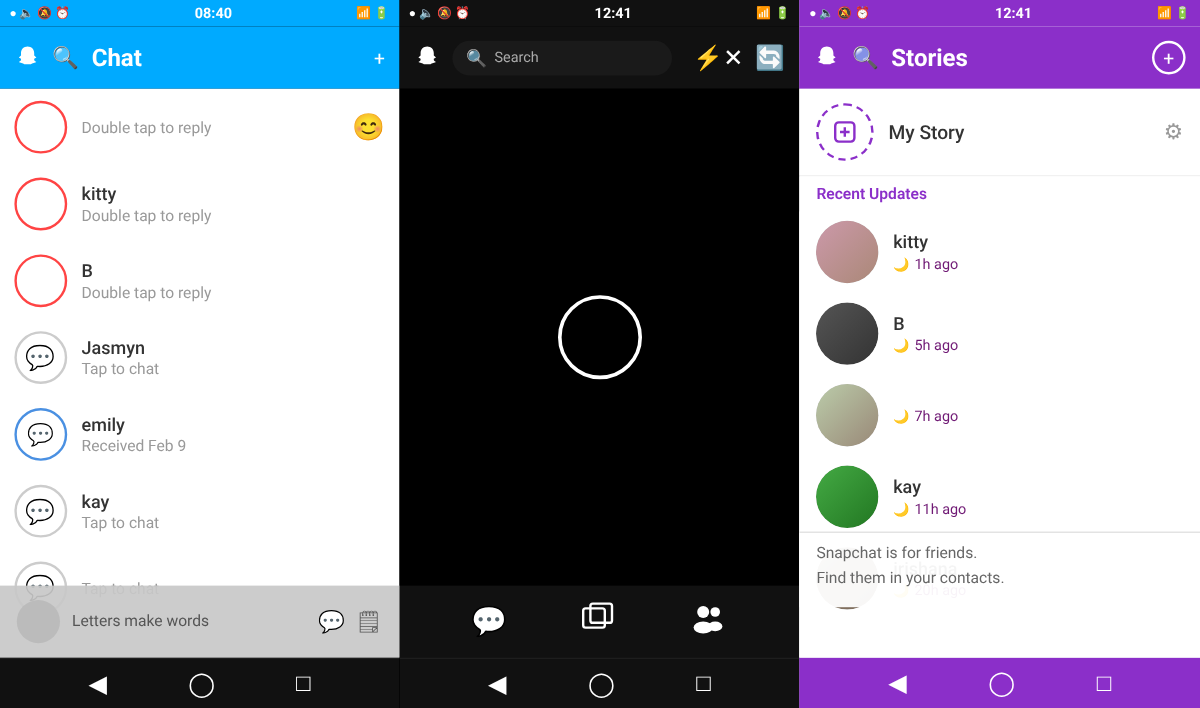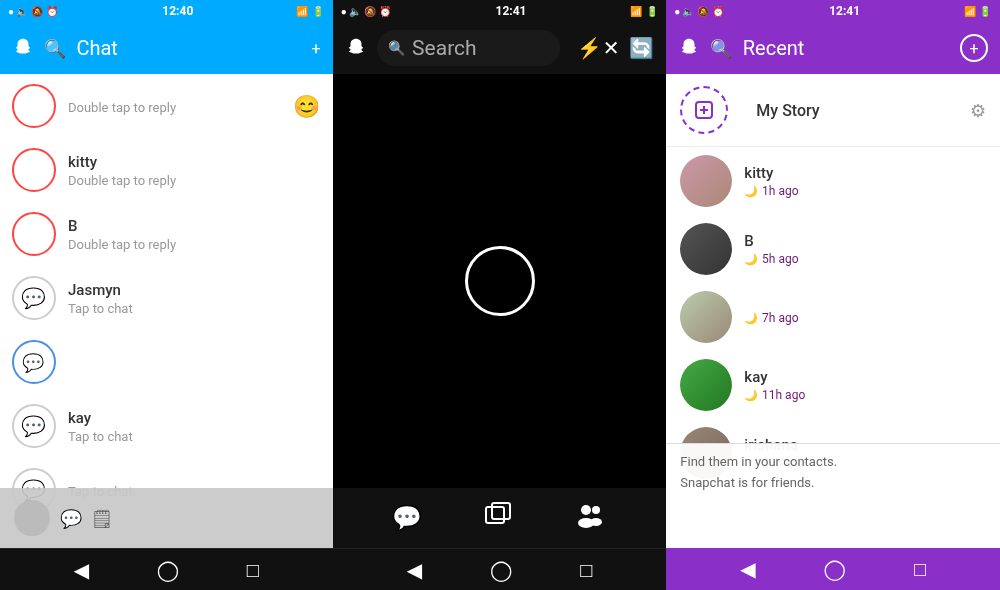--- a/index.html
+++ b/index.html
@@ -43,21 +43,21 @@
       padding: 0 12px;
       gap: 10px;
     }
     .header.blue { background: #00AAFF; }
     .header.black { background: #111; }
     .header.purple { background: #8B2FC9; }
 
     .header-title {
       color: white;
       font-size: 20px;
-      font-weight: 400;
+      font-weight: 700;
       flex: 1;
     }
 
     .header-icon {
       color: white;
       font-size: 20px;
       cursor: pointer;
     }
 
     
@@ -146,21 +146,21 @@
       height: 590px;
       background: #fff;
       display: flex;
       flex-direction: column;
     }
 
     .my-story-section {
       display: flex;
       align-items: center;
       padding: 12px 14px;
-      gap: 28px;
+      gap: 12px;
       background: #fff;
     }
     .add-story-btn {
       width: 48px;
       height: 48px;
       border-radius: 50%;
       border: 2px dashed #8B2FC9;
       display: flex;
       align-items: center;
       justify-content: center;
@@ -272,21 +272,21 @@
   </style>
 </head>
 <body>
 
 <div class="panel">
 
   <div class="status-bar blue">
     <div style="font-size:10px;">
       ● 🔈 🔕 ⏰
     </div>
-    <div style="font-weight:bold; font-size:12px;">12:40</div>
+    <div style="font-weight:bold; font-size:12px;">08:40</div>
     <div style="font-size:10px; display:flex; gap:3px; align-items:center;">
       <span>📶</span>
         <span>🔋</span>
     </div>
   </div>
 
   <div class="header blue">
     <svg class="ghost-svg" viewBox="0 0 24 24" fill="white">
       <path d="M12 2C8.5 2 6 4.5 6 8v2L4 12l2 1v1c0 1-1 1.5-2 2 1 .5 4 1 5 2h6c1-1 4-1.5 5-2-1-.5-2-1-2-2v-1l2-1-2-2V8c0-3.5-2.5-6-6-6z"></path>
     </svg>
@@ -328,20 +328,24 @@
       <div class="chat-info">
         <div class="chat-name">Jasmyn</div>
         <div class="chat-sub">Tap to chat</div>
       </div>
     </div>
 
     <div class="chat-item">
       <div class="avatar-placeholder blue-border">
         <span style="font-size:18px; color:#4A90E2;">💬</span>
       </div>
+      <div class="chat-info">
+        <div class="chat-name">emily</div>
+        <div class="chat-sub">Received Feb 9</div>
+      </div>
     </div>
 
     <div class="chat-item">
       <div class="avatar-placeholder gray">
         <span style="font-size:20px; color:#ccc;">💬</span>
       </div>
       <div class="chat-info">
         <div class="chat-name">kay</div>
         <div class="chat-sub">Tap to chat</div>
       </div>
@@ -352,20 +356,21 @@
         <span style="font-size:20px; color:#ccc;">💬</span>
       </div>
       <div class="chat-info">
         <div class="chat-sub">Tap to chat</div>
       </div>
     </div>
   </div>
 
   <div class="notification-overlay">
     <div class="notif-avatar"></div>
+    <div class="notif-text">Letters make words</div>
     <div class="notif-icons">
       <span class="notif-icon-btn">💬</span>
       <span class="notif-icon-btn">🗒</span>
     </div>
   </div>
 
   <div class="nav-bar">
     <span class="nav-icon">◀</span>
     <span class="nav-icon">◯</span>
     <span class="nav-icon">□</span>
@@ -384,21 +389,21 @@
         <span>🔋</span>
     </div>
   </div>
 
   <div class="header black">
     <svg class="ghost-svg" viewBox="0 0 24 24" fill="white">
       <path d="M12 2C8.5 2 6 4.5 6 8v2L4 12l2 1v1c0 1-1 1.5-2 2 1 .5 4 1 5 2h6c1-1 4-1.5 5-2-1-.5-2-1-2-2v-1l2-1-2-2V8c0-3.5-2.5-6-6-6z"></path>
     </svg>
     <div style="display:flex; align-items:center; gap:6px; flex:1; background:#1a1a1a; border-radius:20px; padding:6px 12px;">
       <span style="color:#aaa; font-size:14px;">🔍</span>
-      <span style="color:#aaa; font-size:21px;">Search</span>
+      <span style="color:#aaa; font-size:12px;">Search</span>
     </div>
     <span style="color:white; font-size:20px; margin-left:8px;">⚡✕</span>
     <span style="color:white; font-size:20px;">🔄</span>
   </div>
 
   <div class="camera-view">
     <div class="camera-body">
       <div class="shutter-ring"></div>
     </div>
 
@@ -440,40 +445,41 @@
       <span>📶</span>
         <span>🔋</span>
     </div>
   </div>
 
   <div class="header purple">
     <svg class="ghost-svg" viewBox="0 0 24 24" fill="white">
       <path d="M12 2C8.5 2 6 4.5 6 8v2L4 12l2 1v1c0 1-1 1.5-2 2 1 .5 4 1 5 2h6c1-1 4-1.5 5-2-1-.5-2-1-2-2v-1l2-1-2-2V8c0-3.5-2.5-6-6-6z"></path>
     </svg>
     <div style="color:white; font-size:18px;">🔍</div>
-    <div class="header-title">Recent</div>
+    <div class="header-title">Stories</div>
     <div class="header-icon" style="width:28px; height:28px; border-radius:50%; border:2px solid white; display:flex; align-items:center; justify-content:center; font-size:16px; color:white;">+</div>
   </div>
 
   <div class="my-story-section">
     <div class="add-story-btn">
       <svg width="24" height="24" viewBox="0 0 24 24" fill="none">
         <rect x="4" y="4" width="16" height="16" rx="3" stroke="#8B2FC9" stroke-width="2" fill="none"></rect>
         <line x1="12" y1="8" x2="12" y2="16" stroke="#8B2FC9" stroke-width="2"></line>
         <line x1="8" y1="12" x2="16" y2="12" stroke="#8B2FC9" stroke-width="2"></line>
       </svg>
     </div>
     <div class="my-story-info">
       <div class="my-story-name">My Story</div>
     </div>
     <span class="gear-icon">⚙</span>
   </div>
 
   <div class="divider-line"></div>
 
+  <div class="recent-label">Recent Updates</div>
 
   <div class="story-list" style="position:relative;">
 
     <div class="story-item">
       <div class="story-avatar kitty">
         <div class="story-avatar-inner"></div>
       </div>
       <div class="story-info">
         <div class="story-name">kitty</div>
         <div class="story-time-row">
@@ -528,22 +534,22 @@
       <div class="story-info">
         <div class="story-name">irishana</div>
         <div class="story-time-row">
           <span class="story-time-icon">🌙</span>
           <span class="story-time">20h ago</span>
         </div>
       </div>
     </div>
 
     <div class="snap-friend-overlay">
+      <div class="snap-friend-text">Snapchat is for friends.</div>
       <div class="snap-friend-text">Find them in your contacts.</div>
-      <div class="snap-friend-text">Snapchat is for friends.</div>
     </div>
   </div>
 
   <div class="stories-nav">
     <span class="nav-icon" style="color:white;">◀</span>
     <span class="nav-icon" style="color:white;">◯</span>
     <span class="nav-icon" style="color:white;">□</span>
   </div>
 </div>
 

